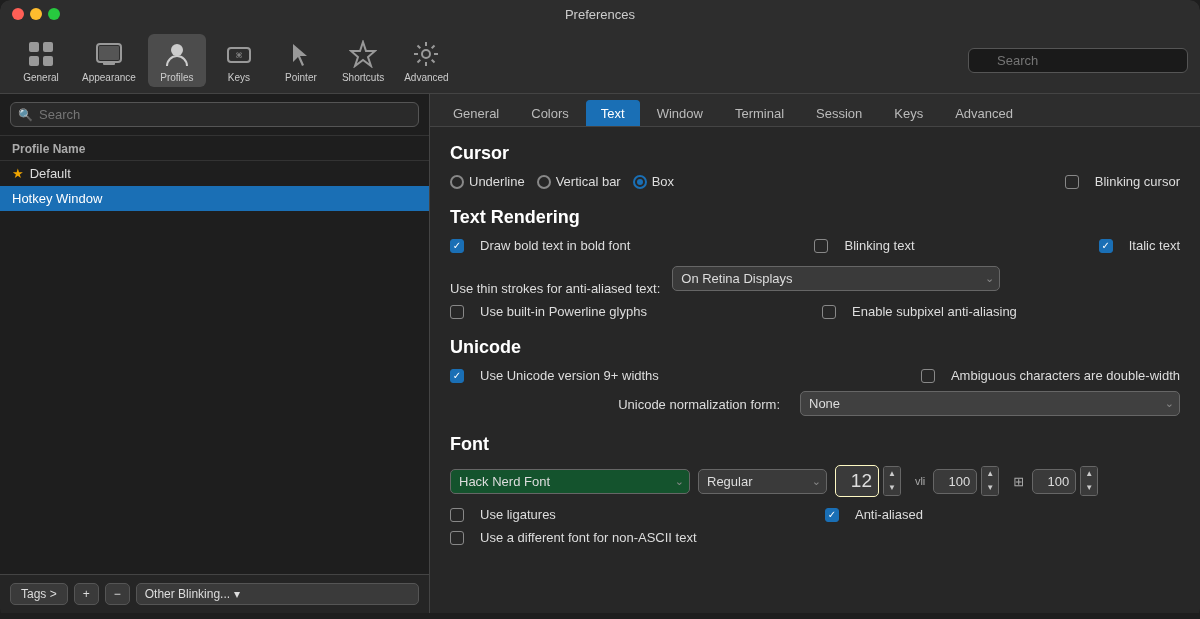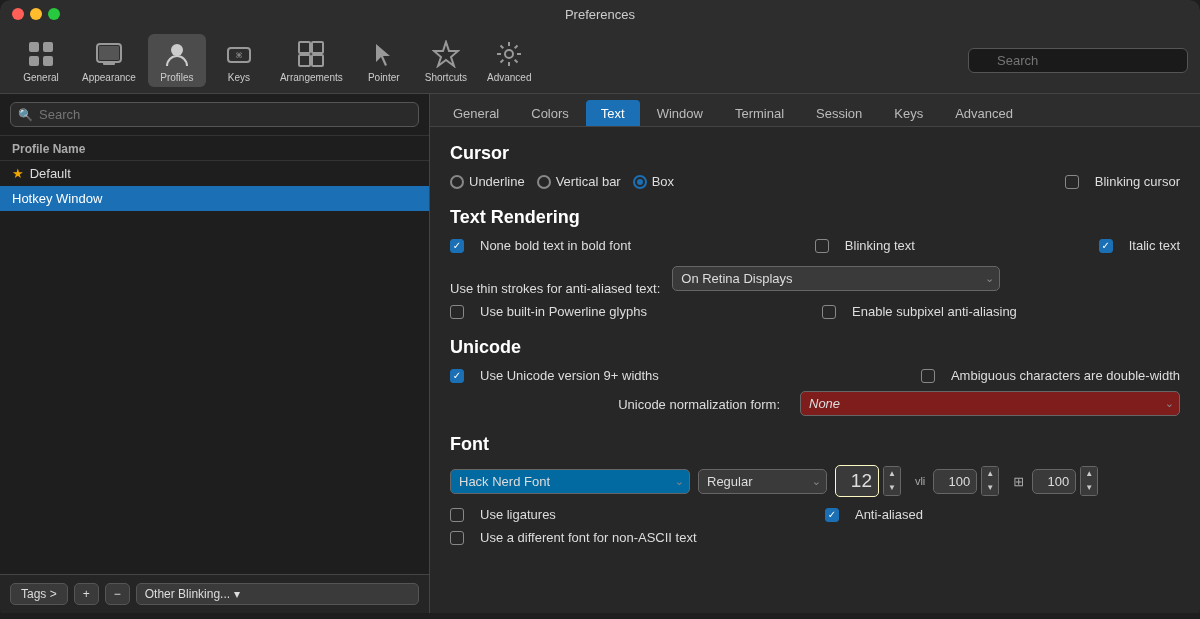--- a/index.html
+++ b/index.html
@@ -460,31 +460,20 @@
     <div class="toolbar-item">
       <div class="toolbar-icon">
         <svg width="28" height="28" viewBox="0 0 28 28">
             <rect x="3" y="8" width="22" height="14" rx="3" fill="none" stroke="#999" stroke-width="2"></rect>
             <text x="14" y="19" text-anchor="middle" fill="#999" font-size="10" font-family="monospace">⌘</text>
           </svg>
       </div>
       <span class="toolbar-label">Keys</span>
     </div>
 
-    <div class="toolbar-item">
-      <div class="toolbar-icon">
-        <svg width="28" height="28" viewBox="0 0 28 28">
-            <rect x="2" y="2" width="11" height="11" rx="1" fill="none" stroke="#999" stroke-width="2"></rect>
-            <rect x="15" y="2" width="11" height="11" rx="1" fill="none" stroke="#999" stroke-width="2"></rect>
-            <rect x="2" y="15" width="11" height="11" rx="1" fill="none" stroke="#999" stroke-width="2"></rect>
-            <rect x="15" y="15" width="11" height="11" rx="1" fill="none" stroke="#999" stroke-width="2"></rect>
-          </svg>
-      </div>
-      <span class="toolbar-label">Arrangements</span>
-    </div>
 
     <div class="toolbar-item">
       <div class="toolbar-icon">
         <svg width="28" height="28" viewBox="0 0 28 28">
             <path d="M6 4 L6 22 L11 17 L15 26 L17 25 L13 16 L20 16 Z" fill="#999"></path>
           </svg>
       </div>
       <span class="toolbar-label">Pointer</span>
     </div>
 
@@ -581,21 +570,21 @@
             <span>Blinking cursor</span>
           </label>
         </div>
       </div>
 
       <div class="section">
         <div class="section-title">Text Rendering</div>
         <div class="row">
           <label class="checkbox-item">
             <div class="checkbox-box checked">✓</div>
-            <span>None bold text in bold font</span>
+            <span>Draw bold text in bold font</span>
           </label>
           <div style="flex:1"></div>
           <label class="checkbox-item">
             <div class="checkbox-box"></div>
             <span>Blinking text</span>
           </label>
           <div style="flex:1"></div>
           <label class="checkbox-item">
             <div class="checkbox-box checked">✓</div>
             <span>Italic text</span>
@@ -638,37 +627,37 @@
           <label class="checkbox-item">
             <div class="checkbox-box"></div>
             <span>Ambiguous characters are double-width</span>
           </label>
         </div>
         <div class="row">
           <div style="flex:1; text-align:right; padding-right:8px;">
             <span class="label-text">Unicode normalization form:</span>
           </div>
           <div class="select-wrapper">
-            <select style="width:380px; background:#7f1d1d; border:1px solid #666; border-radius:5px; color:#ddd; font-size:13px; padding:4px 28px 4px 8px; appearance:none; -webkit-appearance:none; outline:none;font-style:italic;">
+            <select style="width:380px; background:#404040; border:1px solid #666; border-radius:5px; color:#ddd; font-size:13px; padding:4px 28px 4px 8px; appearance:none; -webkit-appearance:none; outline:none;">
               <option>None</option>
               <option>NFC</option>
               <option>NFD</option>
               <option>NFKC</option>
               <option>NFKD</option>
             </select>
             <span class="chevron">⌄</span>
           </div>
         </div>
       </div>
 
       <div class="section">
         <div class="section-title">Font</div>
         <div class="font-row">
           <div class="select-wrapper">
-            <select class="font-select" style="width:240px; background:#0369a1; border:1px solid #666; border-radius:5px; color:#ddd; font-size:13px; padding:4px 28px 4px 8px; appearance:none; -webkit-appearance:none; outline:none;">
+            <select class="font-select" style="width:240px; background:#14532d; border:1px solid #666; border-radius:5px; color:#ddd; font-size:13px; padding:4px 28px 4px 8px; appearance:none; -webkit-appearance:none; outline:none;">
               <option>Hack Nerd Font</option>
               <option>Menlo</option>
               <option>Monaco</option>
               <option>Courier New</option>
             </select>
             <span class="chevron">⌄</span>
           </div>
           <div class="select-wrapper">
             <select class="style-select" style="width:129px; background:#3a3a3a; border:1px solid #666; border-radius:5px; color:#ddd; font-size:13px; padding:4px 28px 4px 8px; appearance:none; -webkit-appearance:none; outline:none;">
               <option>Regular</option>

